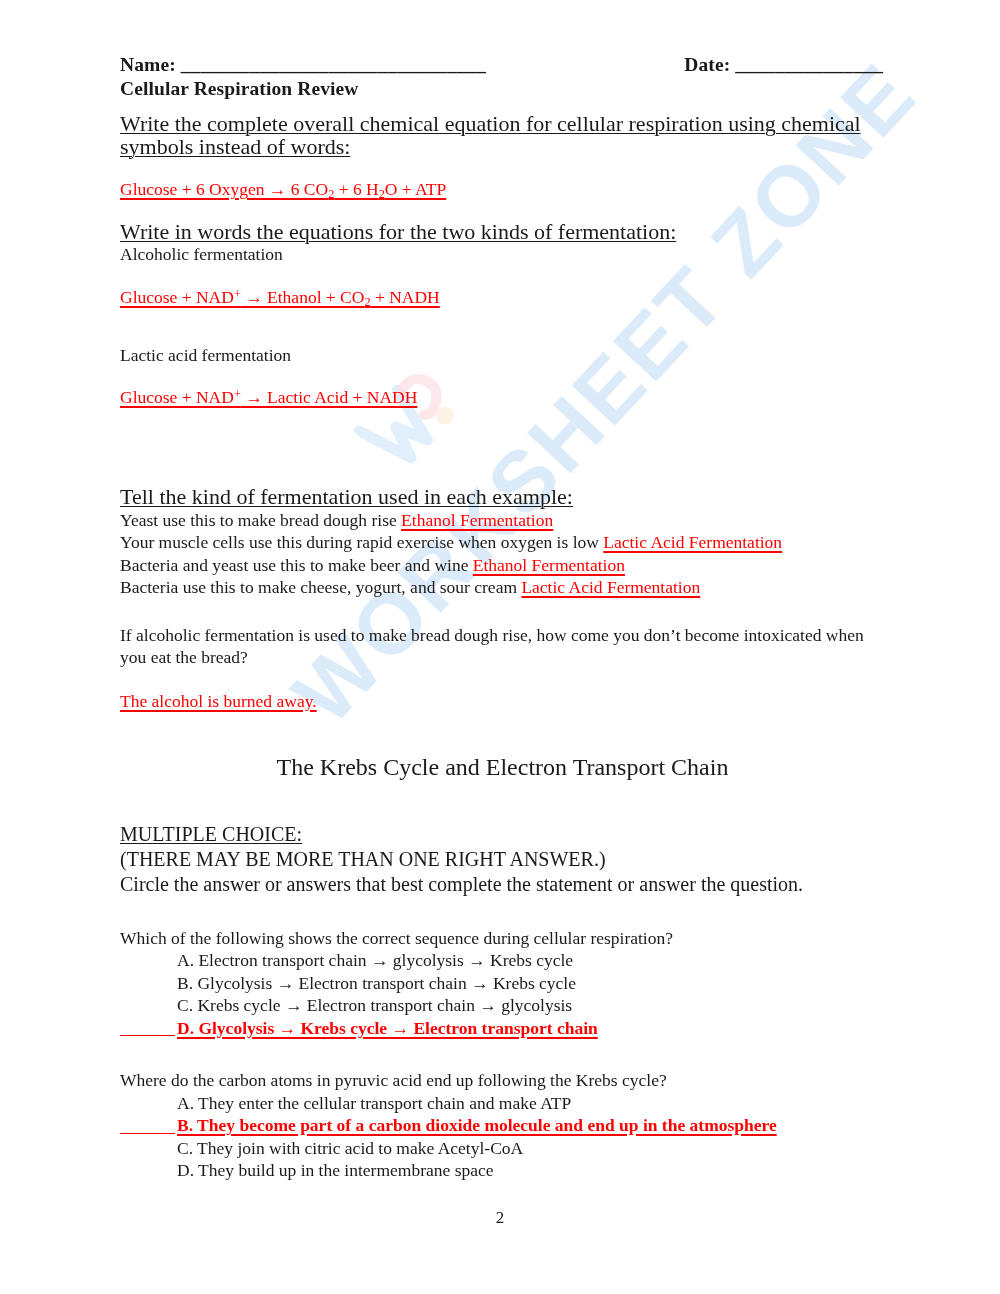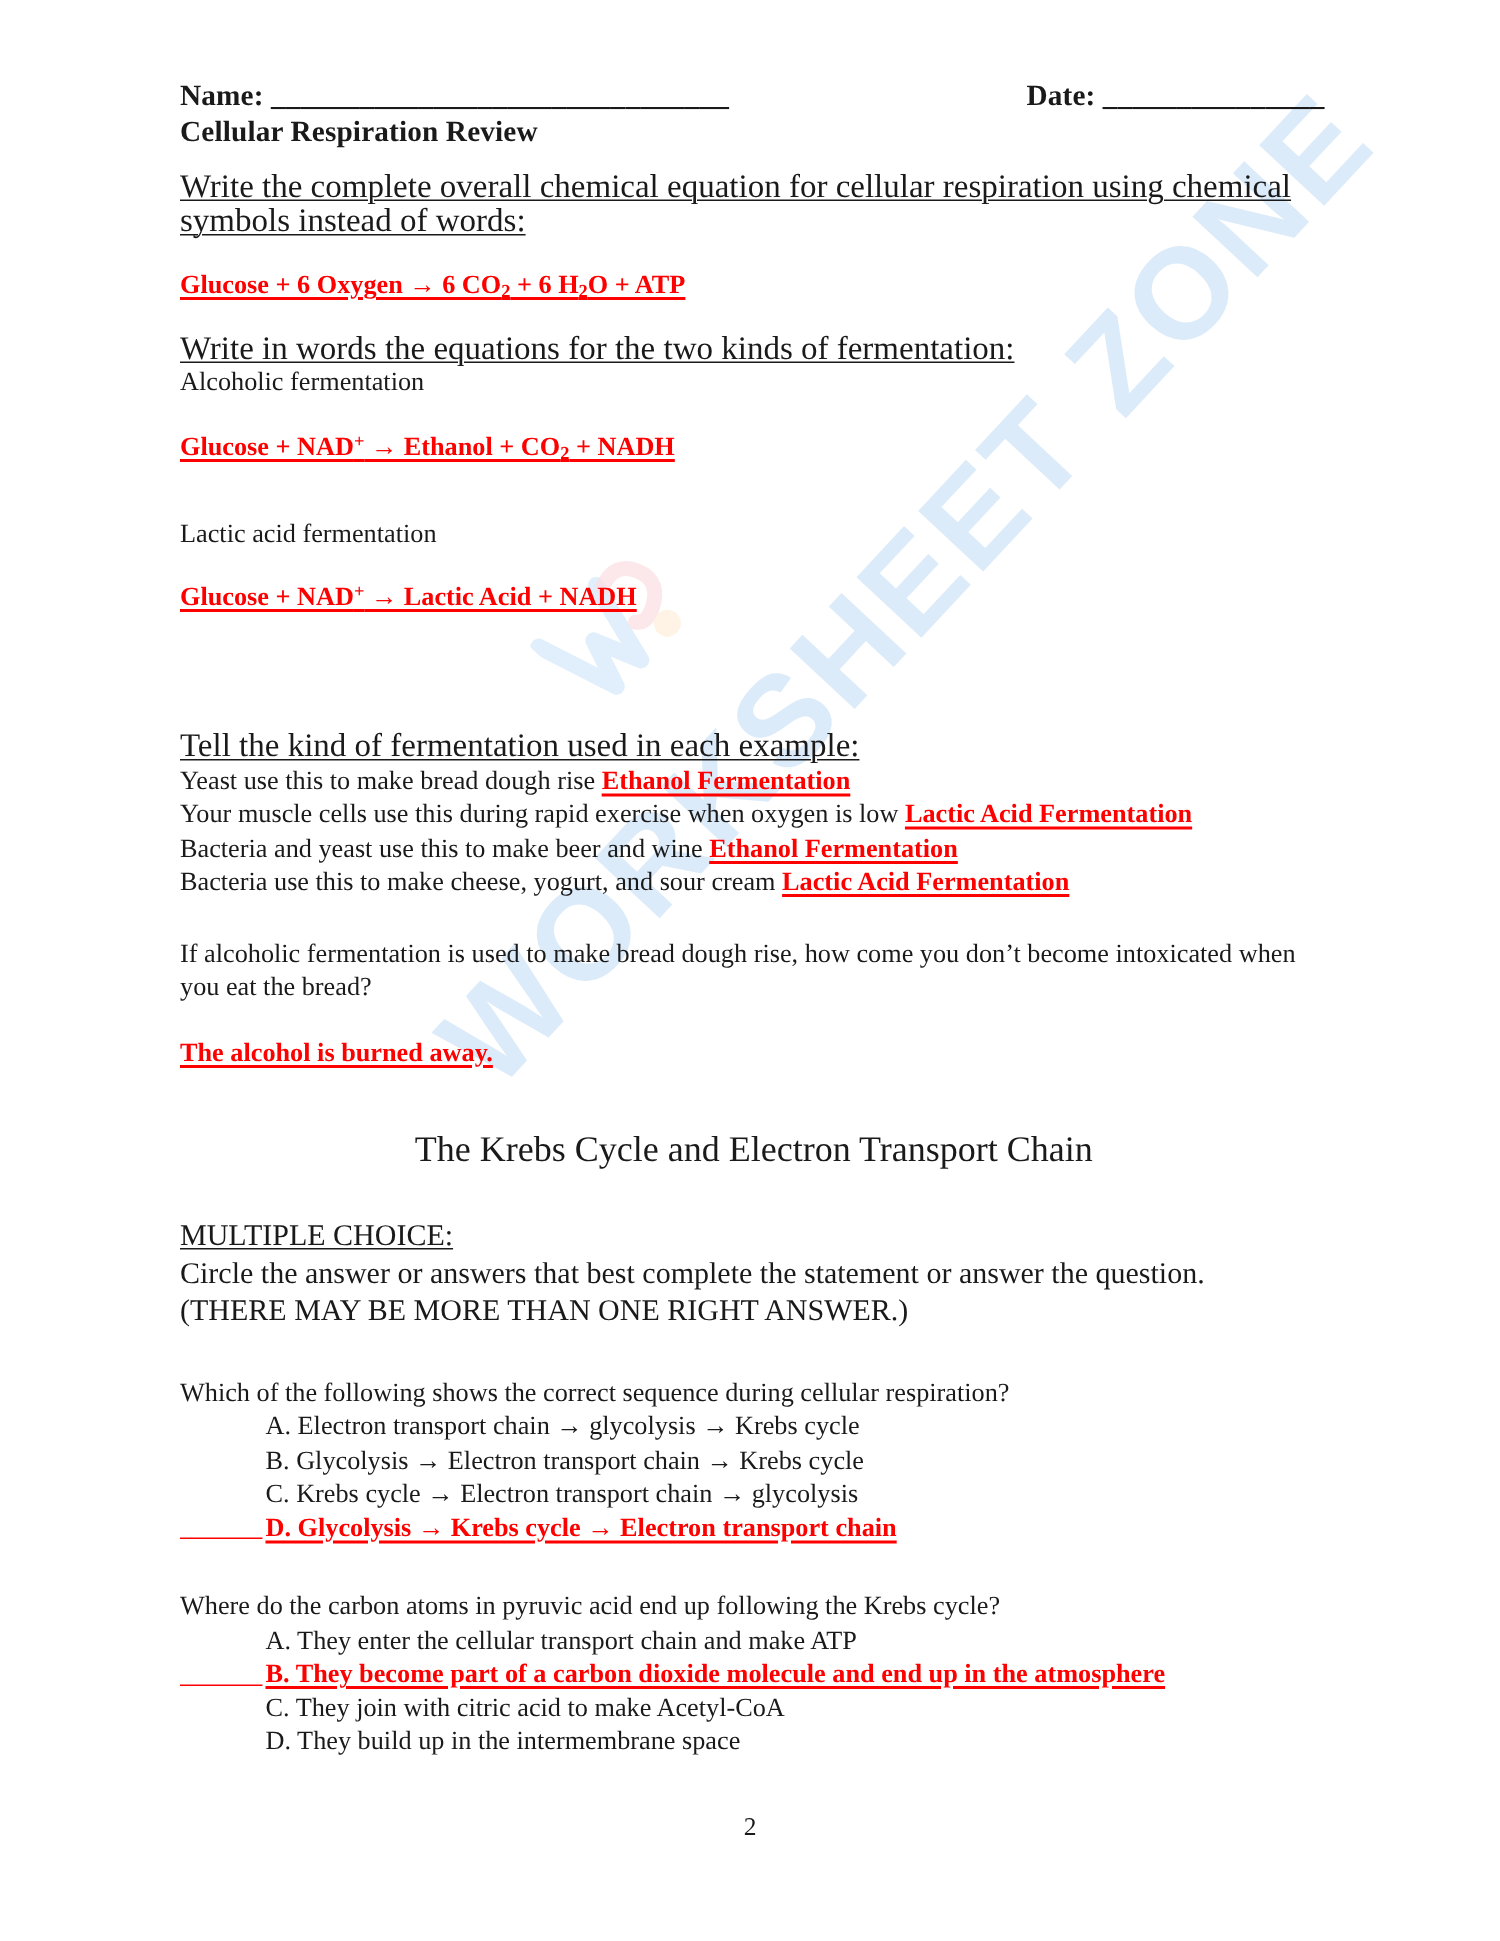--- a/index.html
+++ b/index.html
@@ -88,21 +88,21 @@
   }
   .prompt .u { text-decoration: underline; text-decoration-thickness: 1px; text-underline-offset: 2px; }
 
   .plain {
     font-size: 17.5px;
     line-height: 22.5px;
   }
 
   .ans {
     color: #fe0000;
-    font-weight: 700;
+    font-weight: 400;
     font-size: 17.5px;
     text-decoration: underline;
     text-decoration-thickness: 1.6px;
     text-underline-offset: 2.5px;
     display: inline-block;
   }
 
   .eq-block { margin-top: 21px; }
   .gap-md { height: 19px; }
   .gap-lg { height: 34px; }
@@ -117,21 +117,21 @@
   }
 
   .qtitle {
     text-align: center;
     font-size: 24px;
     line-height: 30px;
     margin-top: 40px;
   }
 
   .mc-head {
-    margin-top: 30px;
+    margin-top: 40px;
     font-size: 20px;
     line-height: 25px;
   }
   .mc-head .u { text-decoration: underline; text-decoration-thickness: 1px; text-underline-offset: 2px; }
 
   .question { margin-top: 30px; }
   .qstem {
     font-size: 17.5px;
     line-height: 22.5px;
   }
@@ -231,22 +231,22 @@
 
     <div class="qstem" style="margin-top:25px">If alcoholic fermentation is used to make bread dough rise, how come you don’t become intoxicated when you eat the bread?</div>
     <div style="margin-top:22px">
       <span class="ans">The alcohol is burned away.</span>
     </div>
 
     <div class="qtitle">The Krebs Cycle and Electron Transport Chain</div>
 
     <div class="mc-head">
       <div><span class="u">MULTIPLE CHOICE:</span></div>
+      <div>(THERE MAY BE MORE THAN ONE RIGHT ANSWER.)</div>
       <div>Circle the answer or answers that best complete the statement or answer the question.</div>
-      <div>(THERE MAY BE MORE THAN ONE RIGHT ANSWER.)</div>
     </div>
 
     <div class="question">
       <div class="qstem">Which of the following shows the correct sequence during cellular respiration?</div>
       <div class="opt"><span class="opt-text">A. Electron transport chain  → glycolysis  → Krebs cycle</span></div>
       <div class="opt"><span class="opt-text">B. Glycolysis → Electron transport chain  → Krebs cycle</span></div>
       <div class="opt"><span class="opt-text">C. Krebs cycle → Electron transport chain  → glycolysis</span></div>
       <div class="opt correct"><span class="lead-rule"></span><span class="opt-text">D. Glycolysis → Krebs cycle → Electron transport chain</span></div>
     </div>
 

